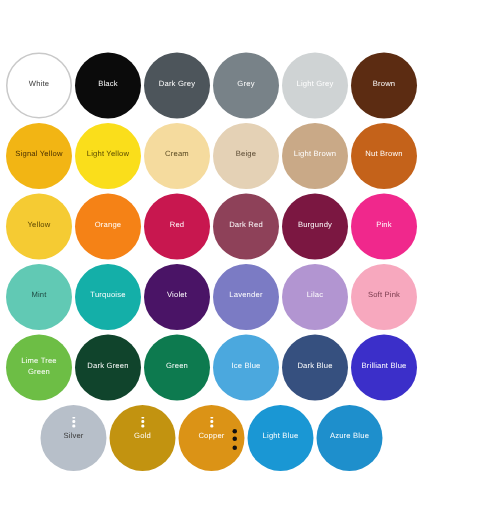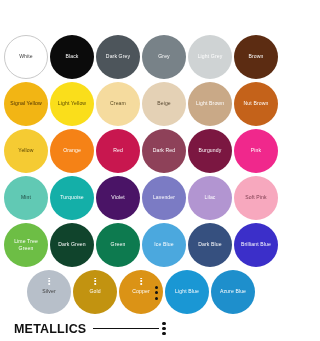--- a/index.html
+++ b/index.html
@@ -273,23 +273,14 @@
         </div>
       </div>
     </div>
 
   <div class="divider-dots">
     <i></i>
       <i></i>
       <i></i>
   </div>
 
-  <div class="metallics-bar">
-    <span class="metallics-text">METALLICS</span>
-    <span class="metallics-line"></span>
-    <span class="metallics-marker">
-      <i></i>
-        <i></i>
-        <i></i>
-    </span>
-  </div>
 
 </div>
 
 </body></html>

